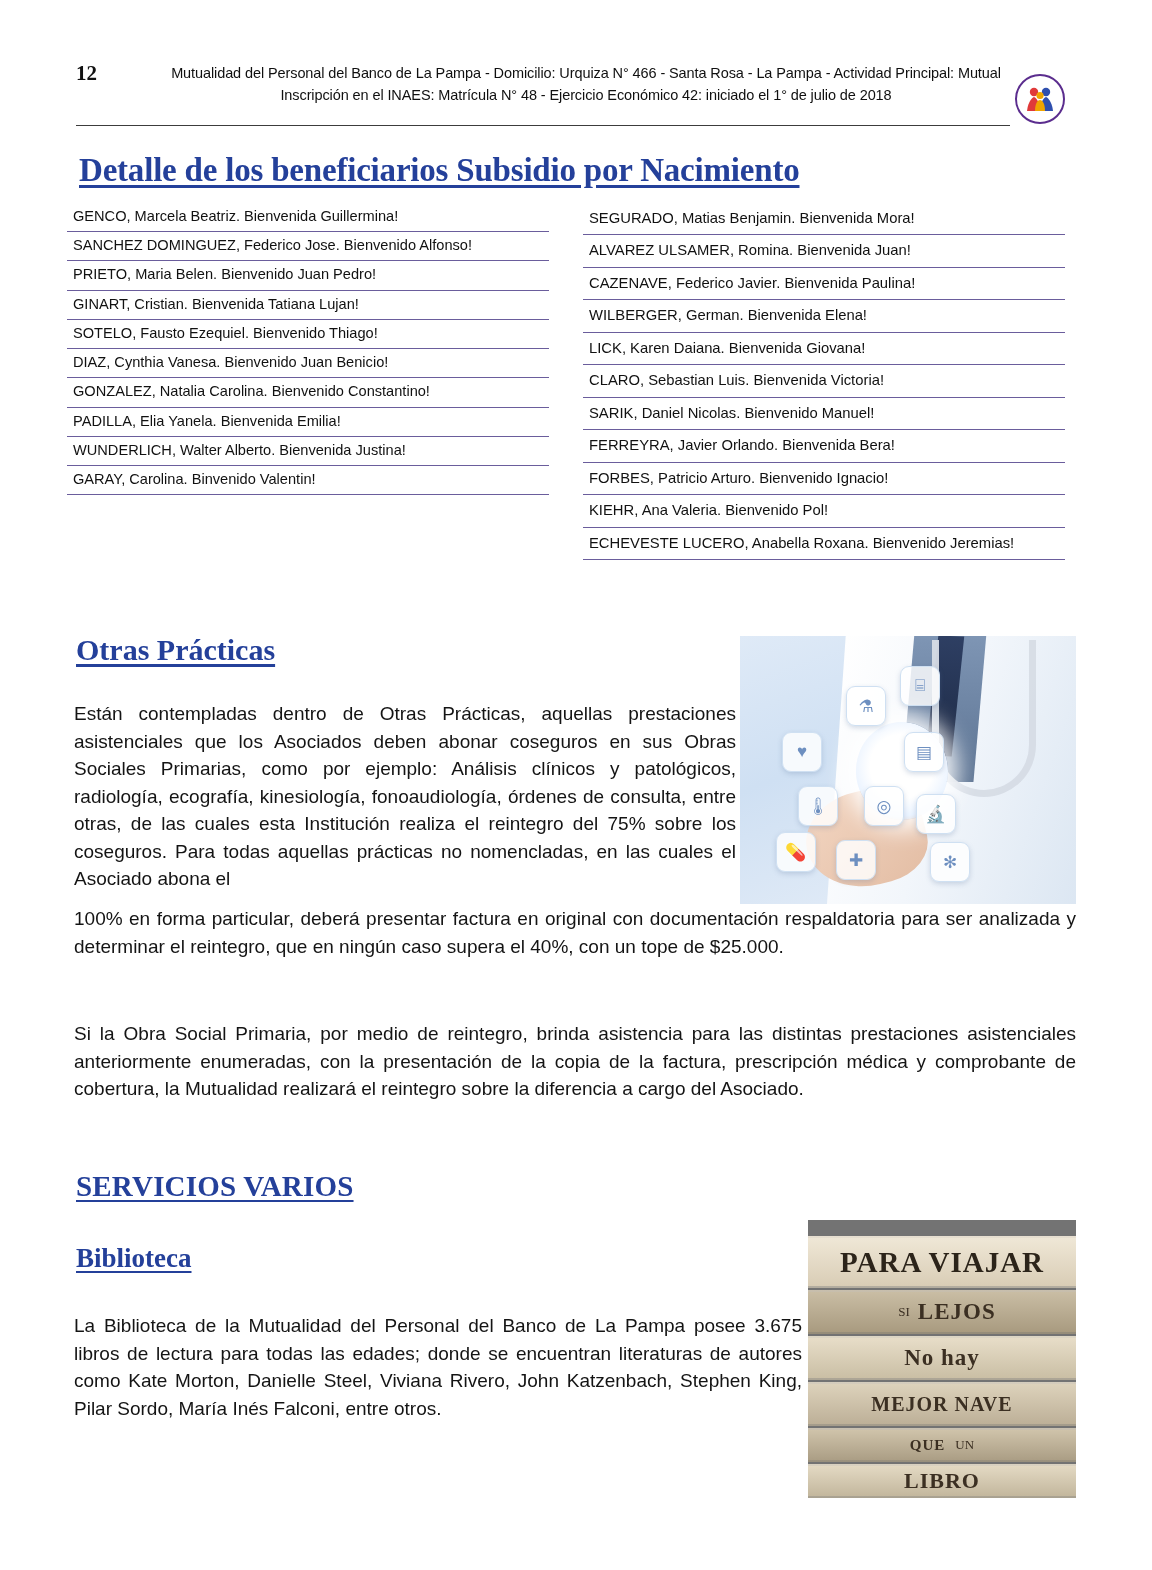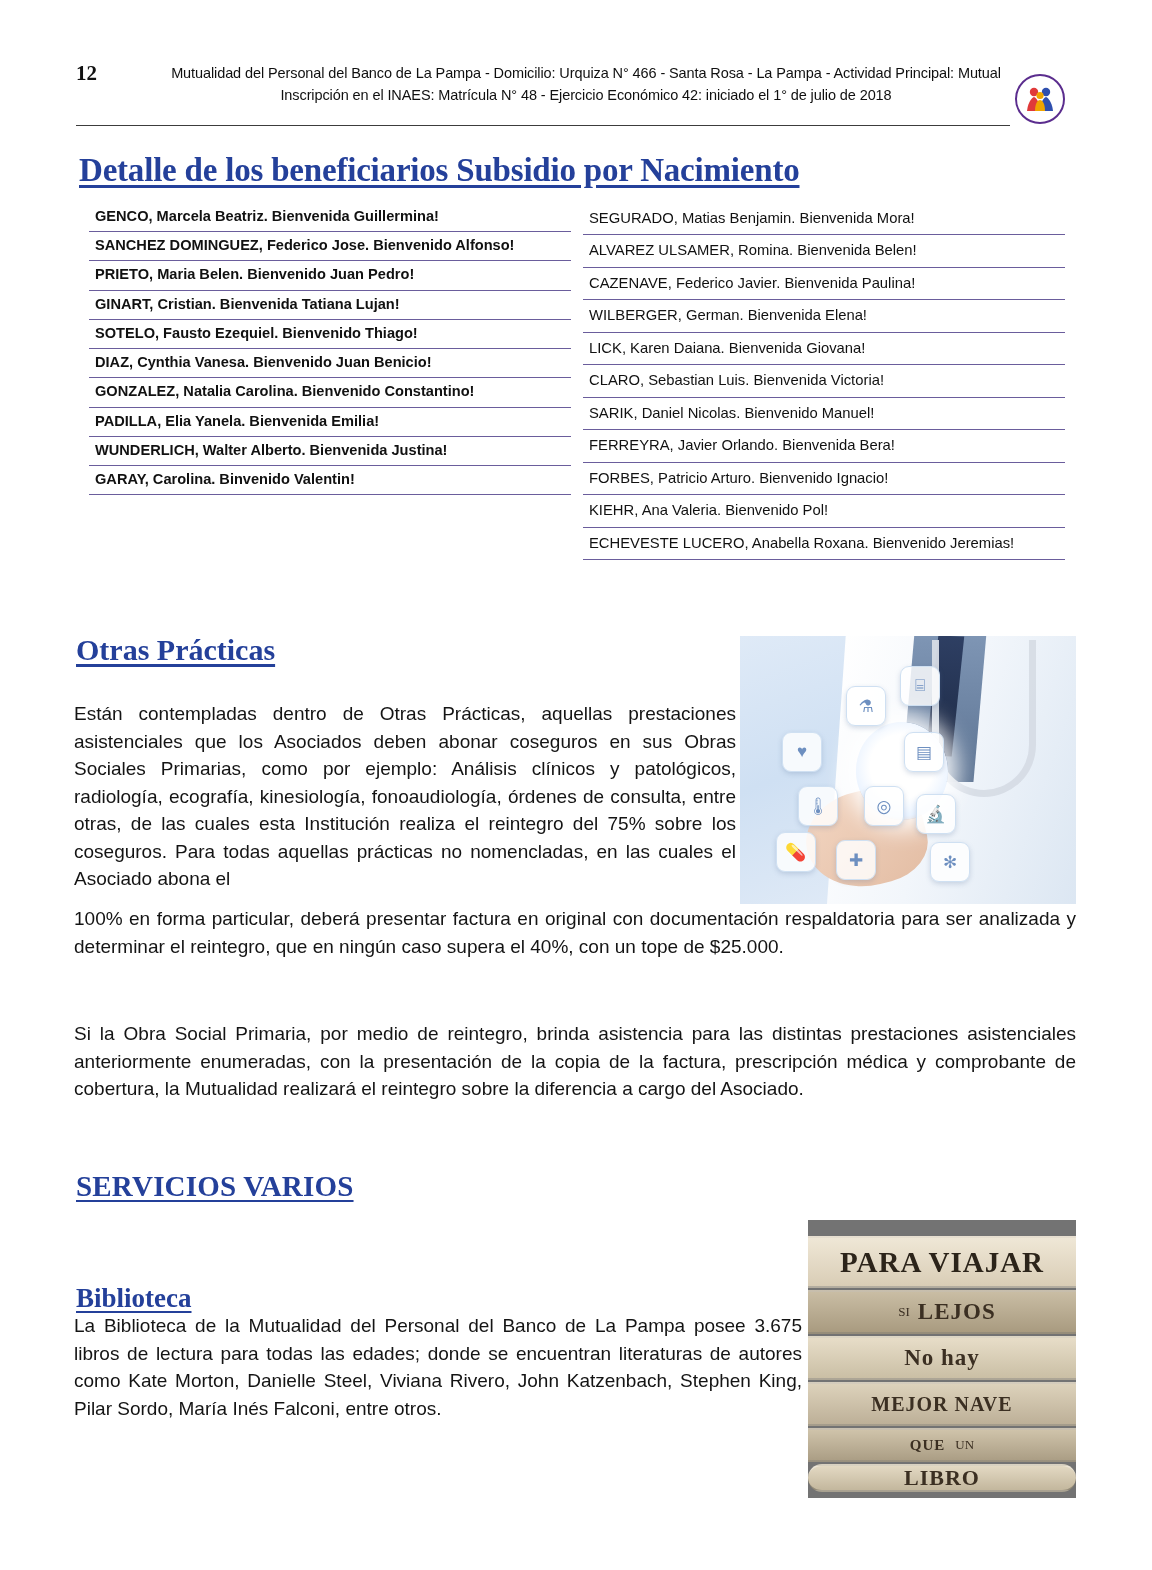--- a/index.html
+++ b/index.html
@@ -98,29 +98,28 @@
   #t-servicios {
     top: 1170px;
     left: 76px;
     font-size: 29px;
     letter-spacing: 0.2px;
   }
   #t-biblioteca {
     top: 1243px;
     left: 76px;
     font-size: 27px;
-    margin-top: 40px;
   }
 
   
   .ben-col {
     position: absolute;
     width: 482px;
   }
-  #ben-left { top: 203px; left: 89px; font-weight: bold; }
+  #ben-left { top: 203px; left: 67px; }
   #ben-right { top: 203px; left: 583px; }
 
   .ben-item {
     font-size: 14.8px;
     color: #111;
     padding: 4px 2px 6px 6px;
     border-bottom: 1.6px solid #6a5d9c;
     line-height: 1.25;
     white-space: nowrap;
   }
@@ -262,21 +261,21 @@
     color: #3b2f22;
     box-sizing: border-box;
     border-top: 2px solid rgba(255,255,255,.35);
     border-bottom: 2px solid rgba(0,0,0,.25);
   }
   #book1 { top: 16px;  height: 52px; background: linear-gradient(180deg,#efe7d6,#d9cdb6); font-size: 29px; color:#2c241a; }
   #book2 { top: 70px;  height: 44px; background: linear-gradient(180deg,#c9bda4,#a99b80); font-size: 23px; }
   #book3 { top: 116px; height: 44px; background: linear-gradient(180deg,#e7ddc8,#cabfa5); font-size: 23px; }
   #book4 { top: 162px; height: 44px; background: linear-gradient(180deg,#ddd2bb,#bdb098); font-size: 20px; }
   #book5 { top: 208px; height: 34px; background: linear-gradient(180deg,#cfc3aa,#ab9e85); font-size: 15px; }
-  #book6 { top: 244px; height: 28px; background: linear-gradient(180deg,#e3d9c3,#c3b79d); font-size: 22px; border-radius: 16px; }
+  #book6 { top: 244px; height: 34px; background: linear-gradient(180deg,#e3d9c3,#c3b79d); font-size: 22px; }
   .book-sub {
     font-size: 13px;
     font-weight: normal;
     margin-left: 10px;
     letter-spacing: 0;
   }
 </style>
 </head>
 <body>
 
@@ -313,21 +312,21 @@
     <div class="ben-item">SOTELO, Fausto Ezequiel. Bienvenido Thiago!</div>
     <div class="ben-item">DIAZ, Cynthia Vanesa. Bienvenido Juan Benicio!</div>
     <div class="ben-item">GONZALEZ, Natalia Carolina. Bienvenido Constantino!</div>
     <div class="ben-item">PADILLA, Elia Yanela. Bienvenida Emilia!</div>
     <div class="ben-item">WUNDERLICH, Walter Alberto. Bienvenida Justina!</div>
     <div class="ben-item">GARAY, Carolina. Binvenido Valentin!</div>
   </div>
 
   <div class="ben-col" id="ben-right">
     <div class="ben-item">SEGURADO, Matias Benjamin. Bienvenida Mora!</div>
-    <div class="ben-item">ALVAREZ ULSAMER, Romina. Bienvenida Belen!</div>
+    <div class="ben-item">ALVAREZ ULSAMER, Romina. Bienvenida Juan!</div>
     <div class="ben-item">CAZENAVE, Federico Javier. Bienvenida Paulina!</div>
     <div class="ben-item">WILBERGER, German. Bienvenida Elena!</div>
     <div class="ben-item">LICK, Karen Daiana. Bienvenida Giovana!</div>
     <div class="ben-item">CLARO, Sebastian Luis. Bienvenida Victoria!</div>
     <div class="ben-item">SARIK, Daniel Nicolas. Bienvenido Manuel!</div>
     <div class="ben-item">FERREYRA, Javier Orlando. Bienvenida Bera!</div>
     <div class="ben-item">FORBES, Patricio Arturo. Bienvenido Ignacio!</div>
     <div class="ben-item">KIEHR, Ana Valeria. Bienvenido Pol!</div>
     <div class="ben-item">ECHEVESTE LUCERO, Anabella Roxana. Bienvenido Jeremias!</div>
   </div>

